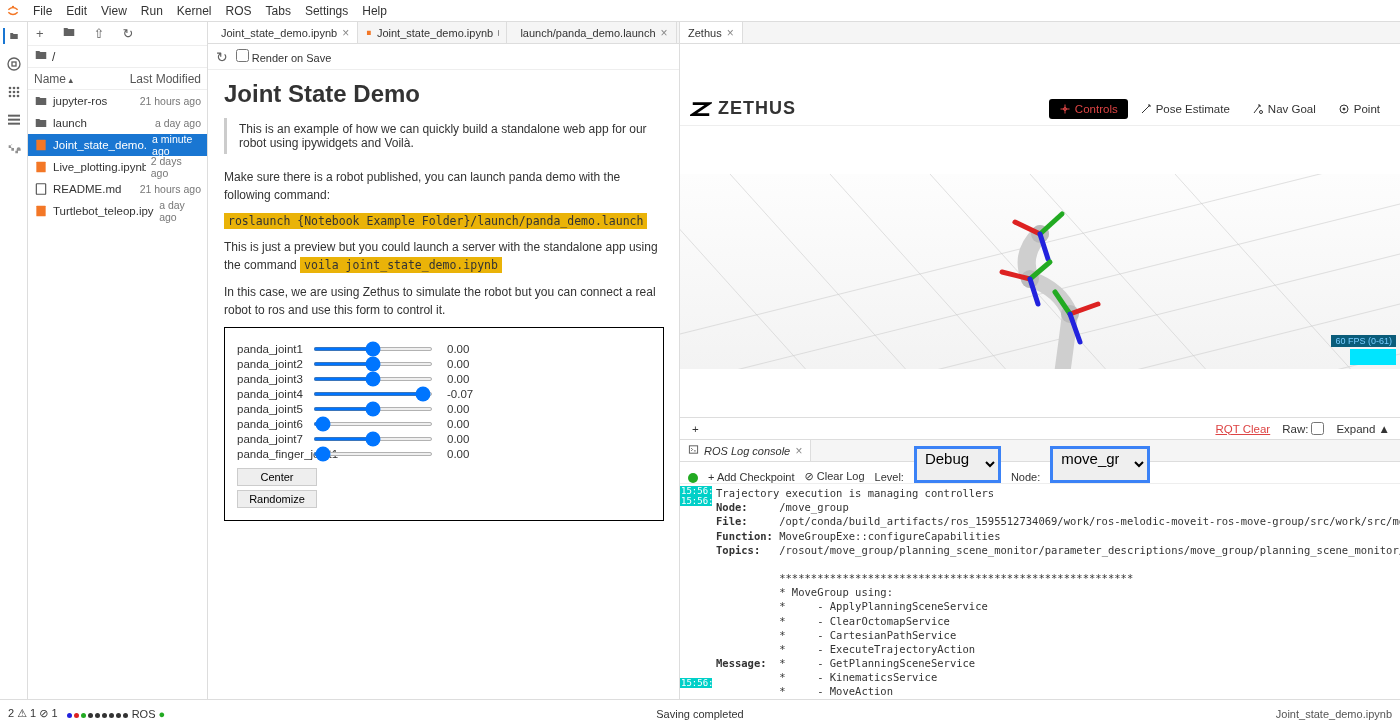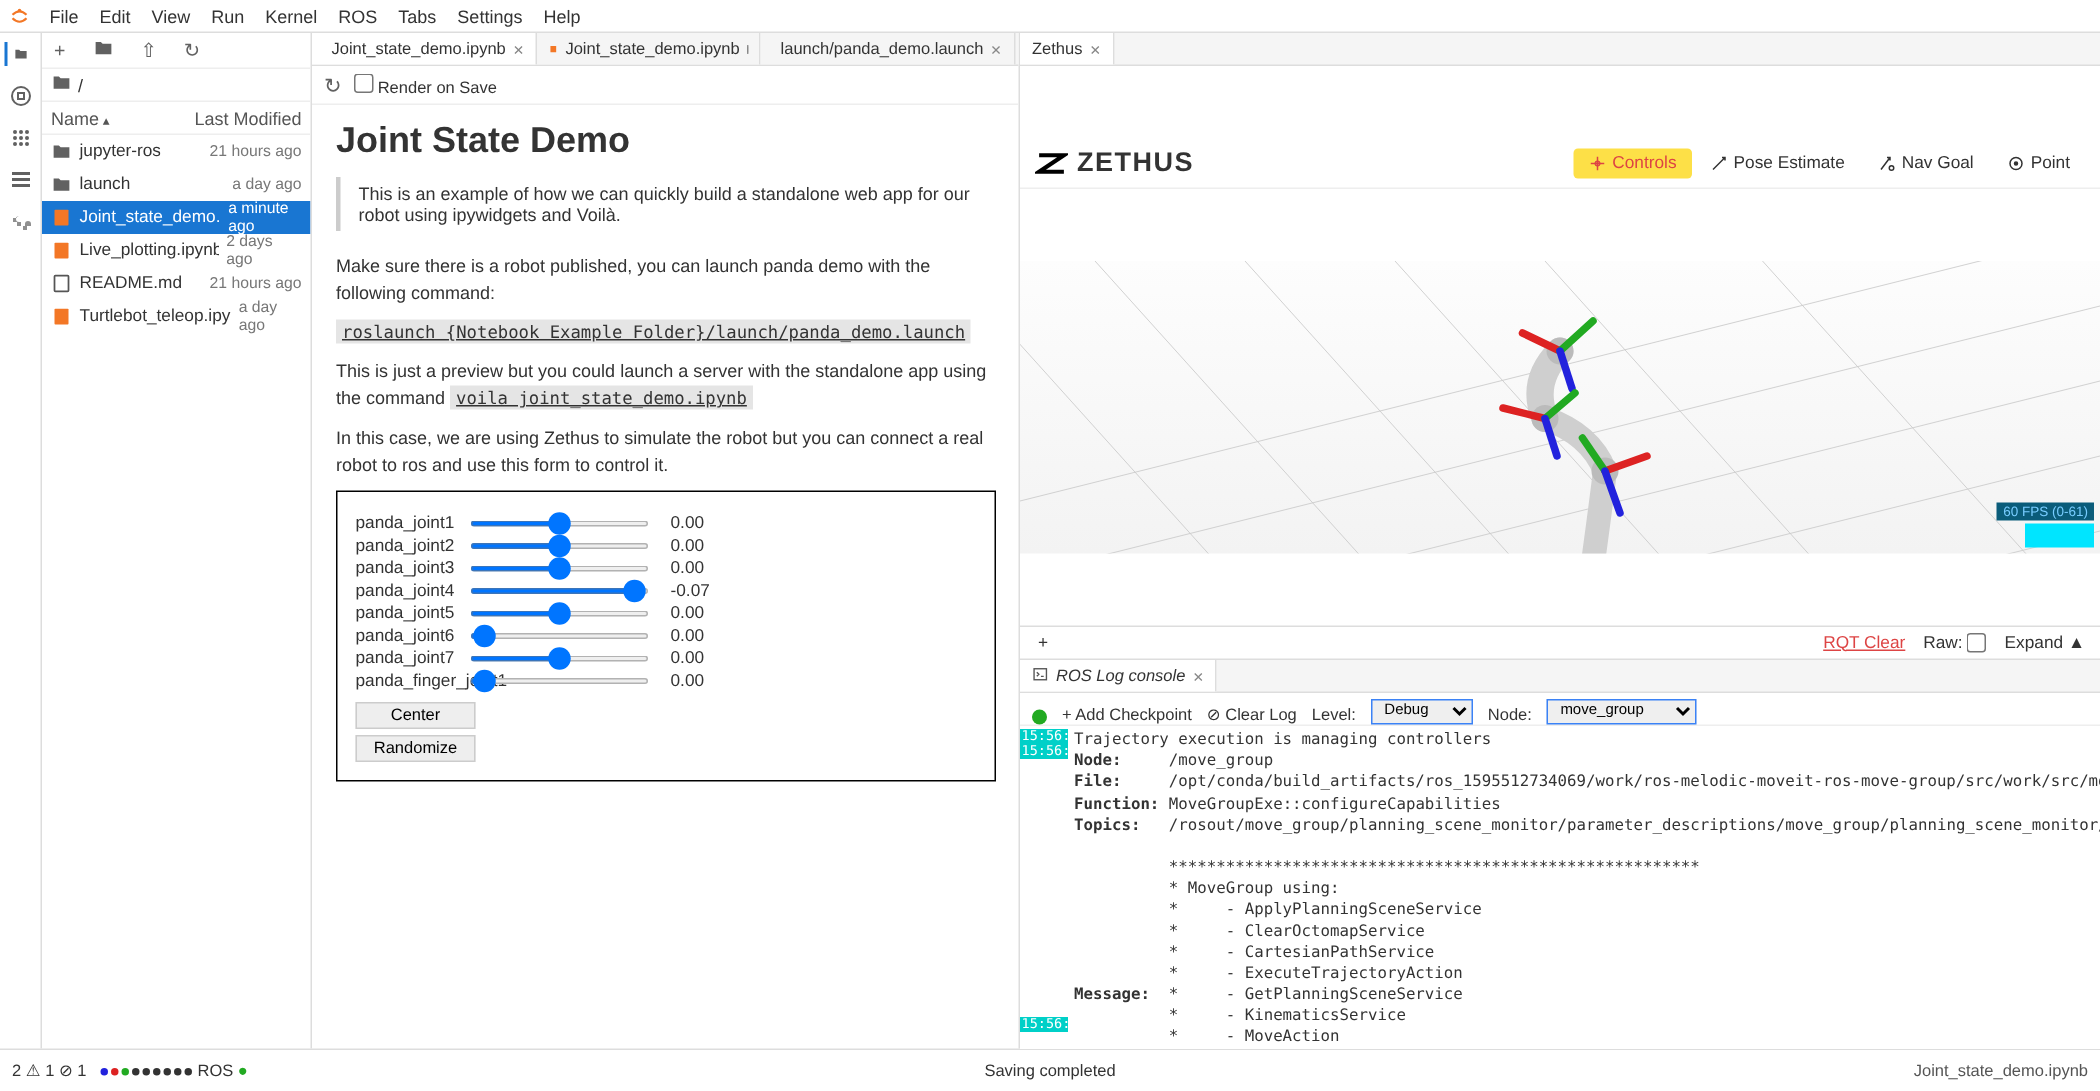--- a/index.html
+++ b/index.html
@@ -44,57 +44,57 @@
 .tab { padding: 0 8px; display: flex; align-items: center; gap: 5px; font-size: 11px; border-right: 1px solid #ddd; background: #f5f5f5; }
 .tab.active { background: #fff; }
 .tab .close { font-size: 12px; color: #888; }
 .tab .dotfill { width:6px;height:6px;border-radius:50%;background:#888;}
 .nb-toolbar { height: 26px; display: flex; align-items: center; padding: 0 8px; gap: 8px; border-bottom: 1px solid #eee; font-size: 11px; }
 .nb-toolbar .reload { font-size:14px; color:#616161;}
 .nb-content { flex: 1; overflow: auto; padding: 10px 16px; }
 .nb-content h1 { font-size: 24px; font-weight: 600; margin-bottom: 10px; }
 .nb-content .quote { border-left: 3px solid #ccc; padding: 4px 0 4px 12px; margin: 8px 0 14px; font-size: 12px; }
 .nb-content p { font-size: 12px; margin: 8px 0; line-height: 1.5; }
-.nb-content code { font-family: Menlo, Monaco, monospace; background: #e5e5e5; padding: 1px 4px; font-size: 11.5px; text-decoration: underline; }
+.nb-content code { font-family: Menlo, Monaco, monospace; background: #eab308; padding: 1px 4px; font-size: 11.5px; }
 .sliders-box { border: 1px solid #000; padding: 12px; margin-top: 8px; width: 440px; }
 .slider-row { display: flex; align-items: center; gap: 6px; margin: 3px 0; font-size: 11.5px; }
 .slider-row .lbl { width: 70px; }
 .slider-row input[type=range] { width: 120px; height:4px;}
 .slider-row .val { width: 40px; text-align: left; margin-left:8px;}
 .btnrow { display: flex; flex-direction: column; gap: 4px; margin-top: 8px; }
 .btnrow button { width: 80px; font-size: 11px; padding: 2px 0; background:#eee; border:1px solid #ccc;}
 
 
 .rightsplit { width: 720px; display: flex; flex-direction: column; }
 
 
 .zethus { flex: 1; display: flex; flex-direction: column; min-height: 0; gap: 48px; }
 .zethus .tabbar2 { height: 22px; display: flex; border-bottom: 1px solid #ddd; background:#f5f5f5;}
 .zethus-top { height: 34px; display: flex; align-items: center; justify-content: space-between; padding: 0 10px; border-bottom: 1px solid #eee; }
 .zethus-logo { font-weight: 800; font-size: 18px; letter-spacing: 1px; display:flex; align-items:center; gap:6px;}
 .zethus-logo svg { width:22px; height:22px;}
 .zethus-tools { display: flex; gap: 2px; }
 .zt-btn { padding: 4px 10px; font-size: 11.5px; display: flex; align-items: center; gap: 4px; border-radius:3px;}
-.zt-btn.active { background: #fde047; color: #d44; }
+.zt-btn.active { background: #000000; color: #d44; }
 .zt-btn svg { width:12px; height:12px;}
 .viewport { flex: 1; position: relative; background: linear-gradient(#fdfdfd, #f3f3f3); overflow: hidden; }
 .grid3d { position:absolute; inset:0;}
 .robot-placeholder { position:absolute; left:240px; top:30px; width:260px; height:250px;}
 .fps { position: absolute; right: 4px; bottom: 22px; background: #0a5c7a; color: #7cf; font-size: 9px; padding: 1px 4px; }
 .fpsbar { position:absolute; right:4px; bottom:4px; width:46px; height:16px; background:#00e5ff;}
 .zethus-bottom { height: 22px; border-top: 1px solid #ddd; display: flex; align-items: center; justify-content: flex-end; gap: 12px; padding: 0 10px; font-size: 11.5px; }
 .zethus-bottom .rqt { color: #d44; text-decoration: underline; }
 .zethus-bottom label { display:flex; align-items:center; gap:3px;}
 
 
 .console { height: 260px; display: flex; flex-direction: column; border-top: 1px solid #ddd; }
 .console .tabbar3 { height: 22px; display: flex; border-bottom: 1px solid #ddd; background:#f5f5f5;font-style:italic;}
 .console-toolbar { height: 22px; display: flex; align-items: flex-end; gap: 10px; padding: 0 8px; font-size: 11px; border-bottom: 1px solid #eee; }
 .console-toolbar .greendot { width:10px;height:10px;border-radius:50%; background:#2a2;}
-.console-toolbar select { font-size:10px; border:1px solid #3b82f6; padding:0 12px 2px 4px;}
+.console-toolbar select { font-size:15px; border:3px solid #3b82f6; padding:0 12px 12px 4px;}
 .console-body { flex: 1; overflow: auto; font-family: Menlo, Monaco, monospace; font-size: 10.5px; background: #fff; display:flex;}
 .console-times { width:32px; background:#fff;}
 .console-times div { background:#00d0c8; color:#fff; font-size:9px; padding:0 1px; margin-bottom:90px;}
 .console-times div:nth-child(1){margin-top:2px; margin-bottom:0;}
 .console-times div:nth-child(2){margin-top:0; margin-bottom:172px;}
 .console-text { flex:1; white-space: pre; padding: 2px 0 2px 4px; line-height:1.35;}
 .console-text b { font-weight:bold;}
 
 
 .statusbar { height: 28px; border-top: 1px solid #ddd; display: flex; align-items: center; padding: 0 8px; font-size: 11px; justify-content: space-between; }

